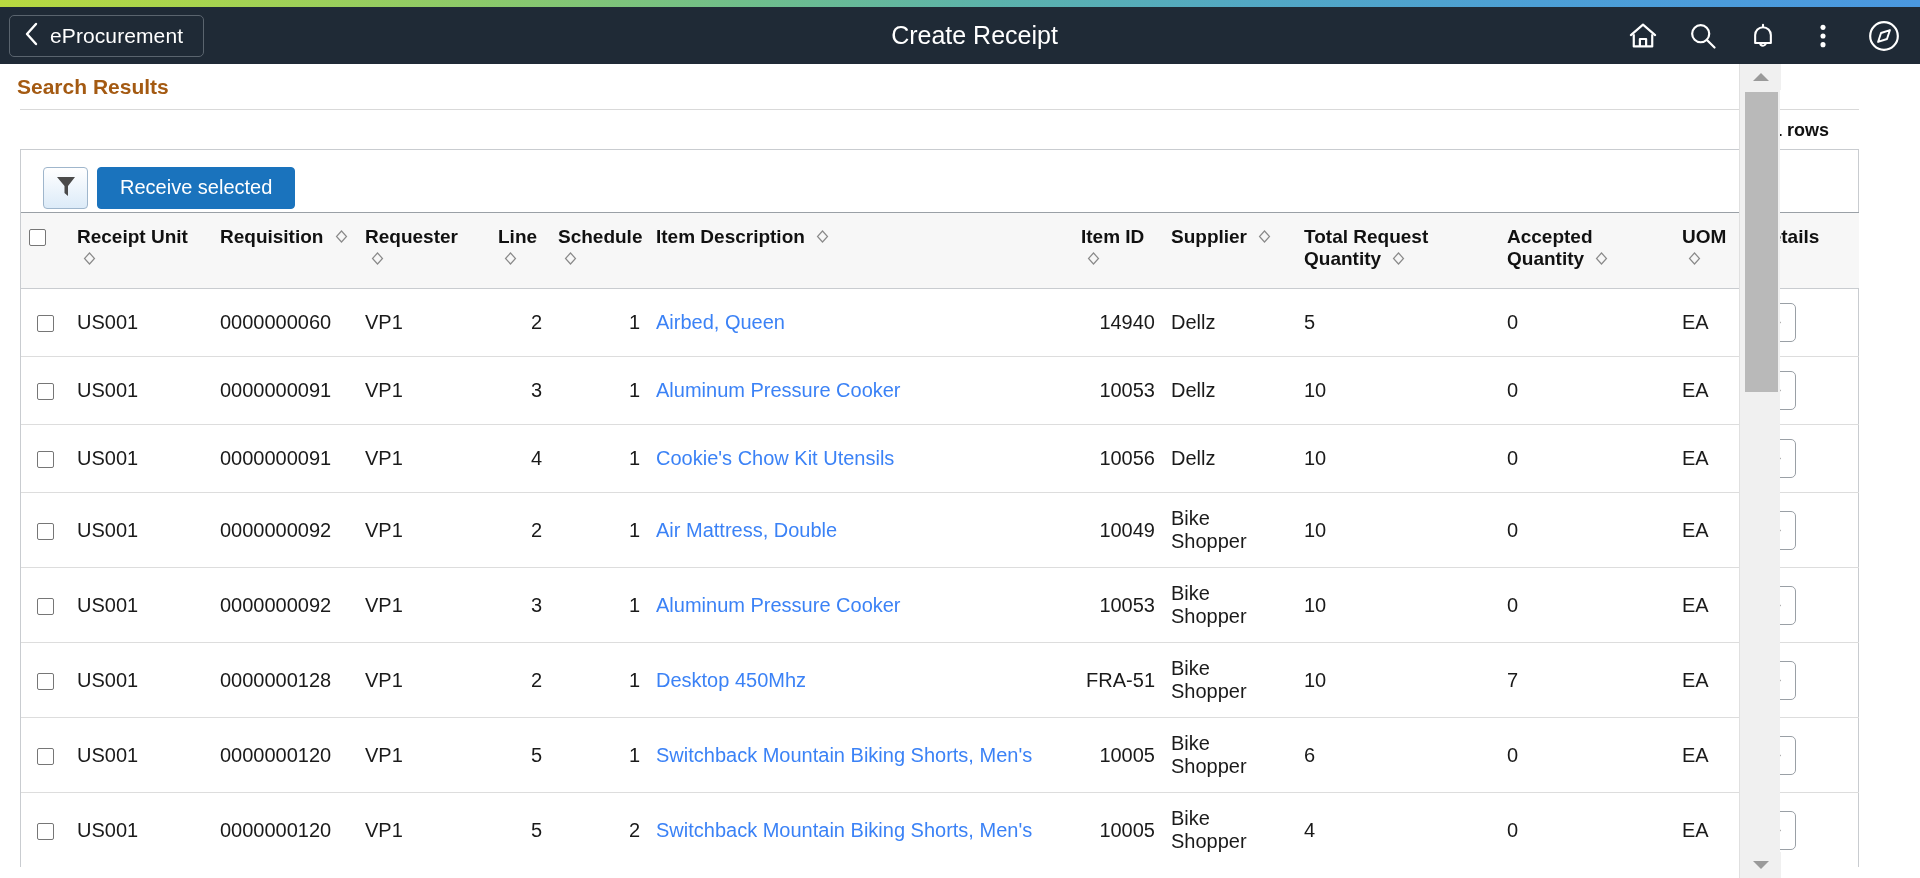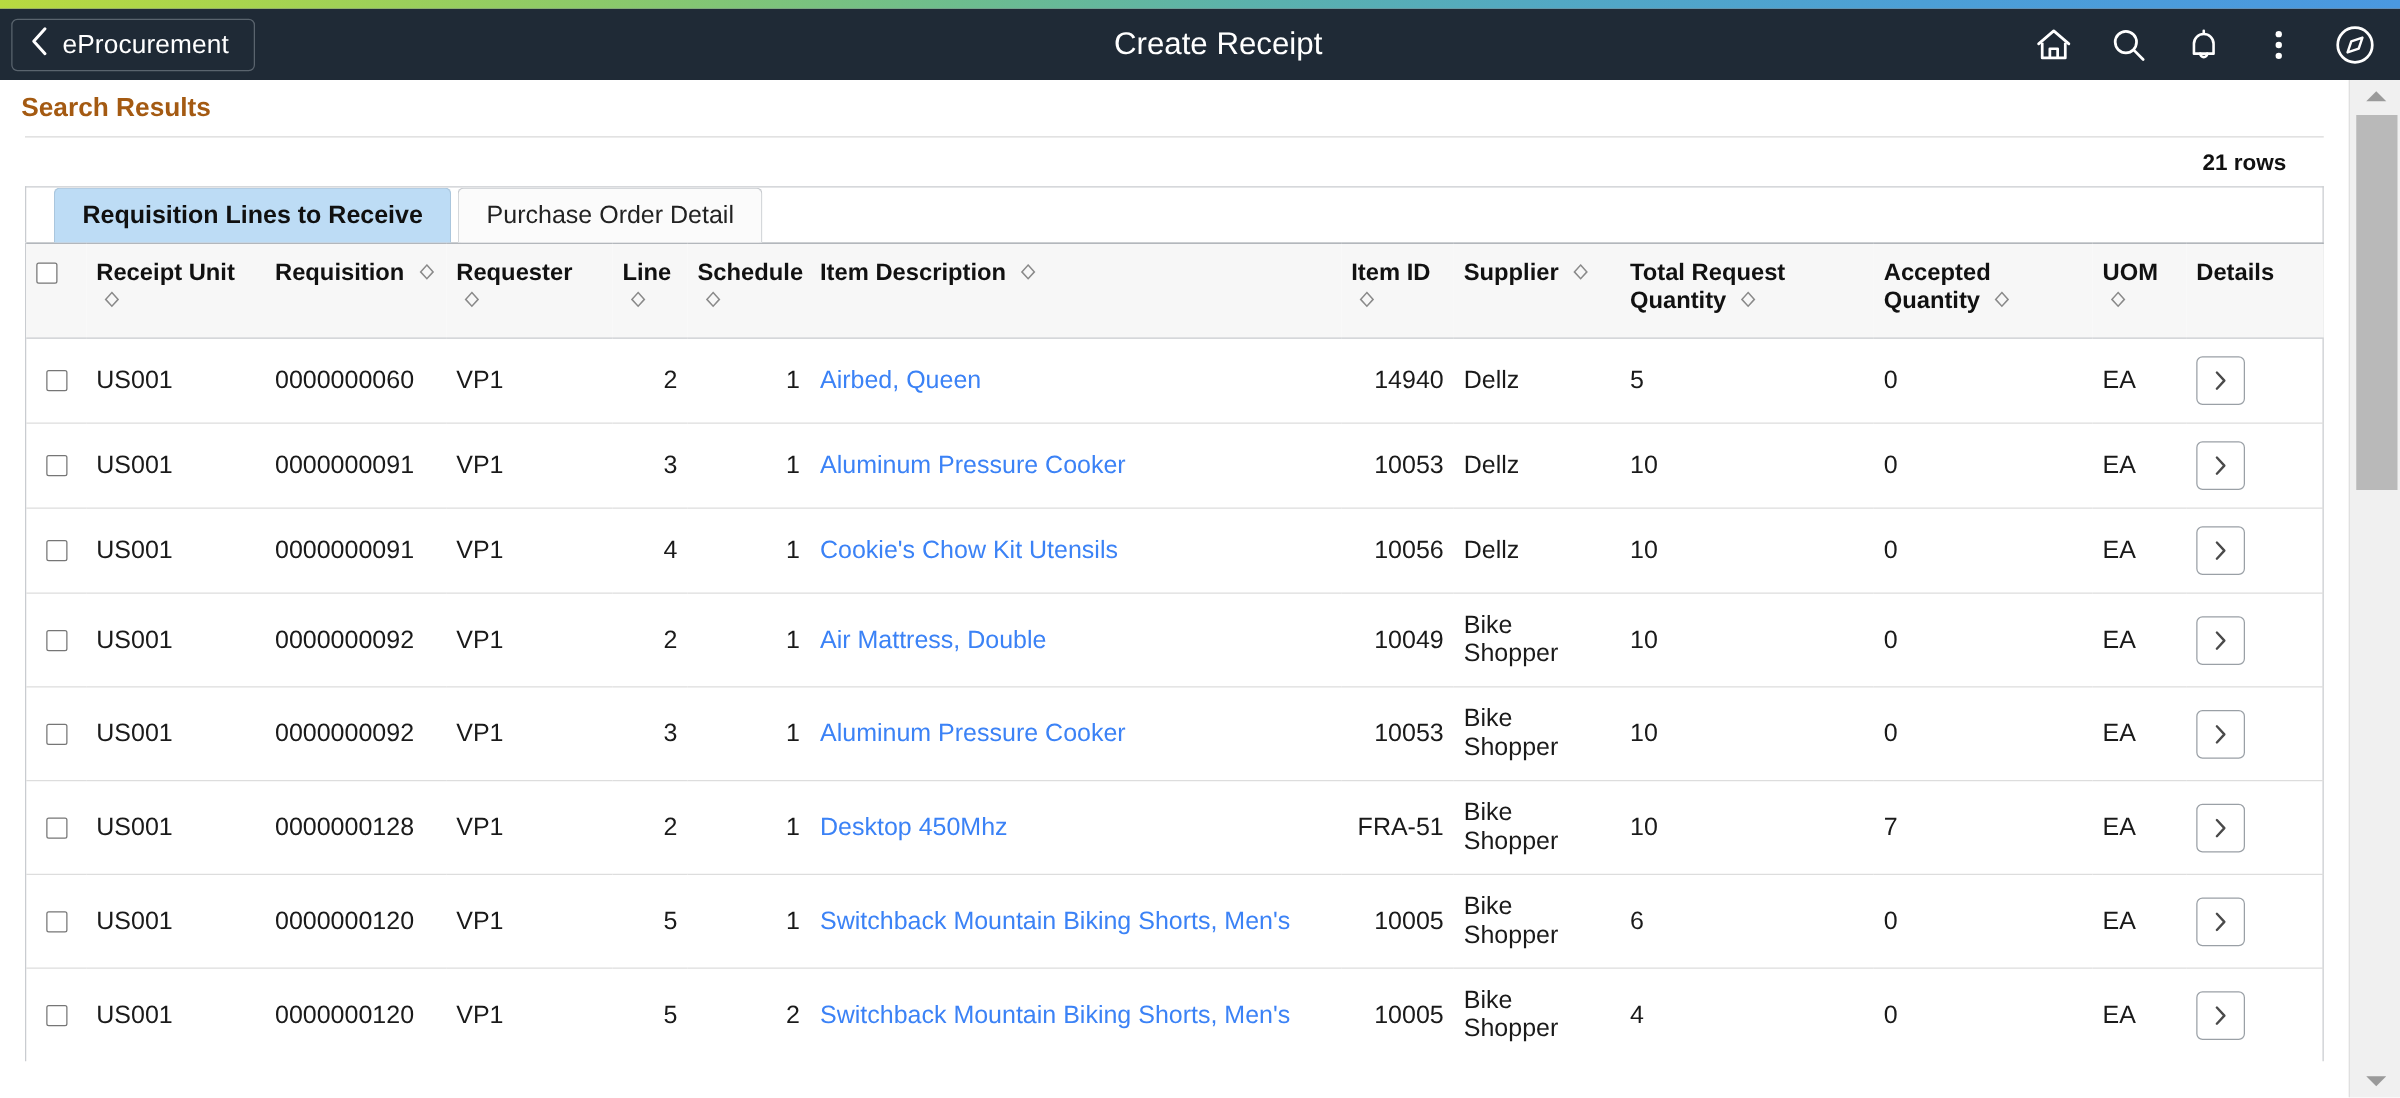--- a/index.html
+++ b/index.html
@@ -46,21 +46,21 @@
   .header-actions {
     margin-left: auto; margin-right: 20px;
     display: flex; align-items: center; gap: 30px;
     position: relative; z-index: 2;
   }
   .hdr-icon { cursor: pointer; display: flex; align-items: center; justify-content: center; }
 
   
   .page-body {
     position: relative;
-    width: 1920px;
+    width: 1780px;
     height: 814px;
     background: #ffffff;
   }
   .content-area {
     position: absolute;
     top: 0; left: 0;
     width: 1879px;
     height: 814px;
     overflow: hidden;
   }
@@ -278,29 +278,33 @@
 
 <div class="page-body">
 
   <div class="content-area">
 
     <div class="section-title">Search Results</div>
     <div class="title-rule"></div>
     <div class="rows-count">21 rows</div>
 
     <div class="panel">
-
-      <div class="tabstrip">
-        <div class="tab active">
-          <span>Requisition Lines to Receive</span>
+      <div class="toolbar">
+        <div class="filter-btn">
+          <span>
+            <svg width="22" height="24" viewBox="0 0 22 24">
+              <polygon points="2,3 20,3 13,12 13,22 9.5,19 9.5,12" fill="#4a4a4a"></polygon>
+            </svg>
+          </span>
         </div>
-        <div class="tab">
-          <span>Purchase Order Detail</span>
+        <div class="primary-btn">
+          <span>Receive selected</span>
         </div>
       </div>
+
     </div>
 
     <div class="grid-wrap">
       <table class="grid">
         <colgroup>
           <col style="width:48px">
           <col style="width:143px">
           <col style="width:145px">
           <col style="width:133px">
           <col style="width:60px">

